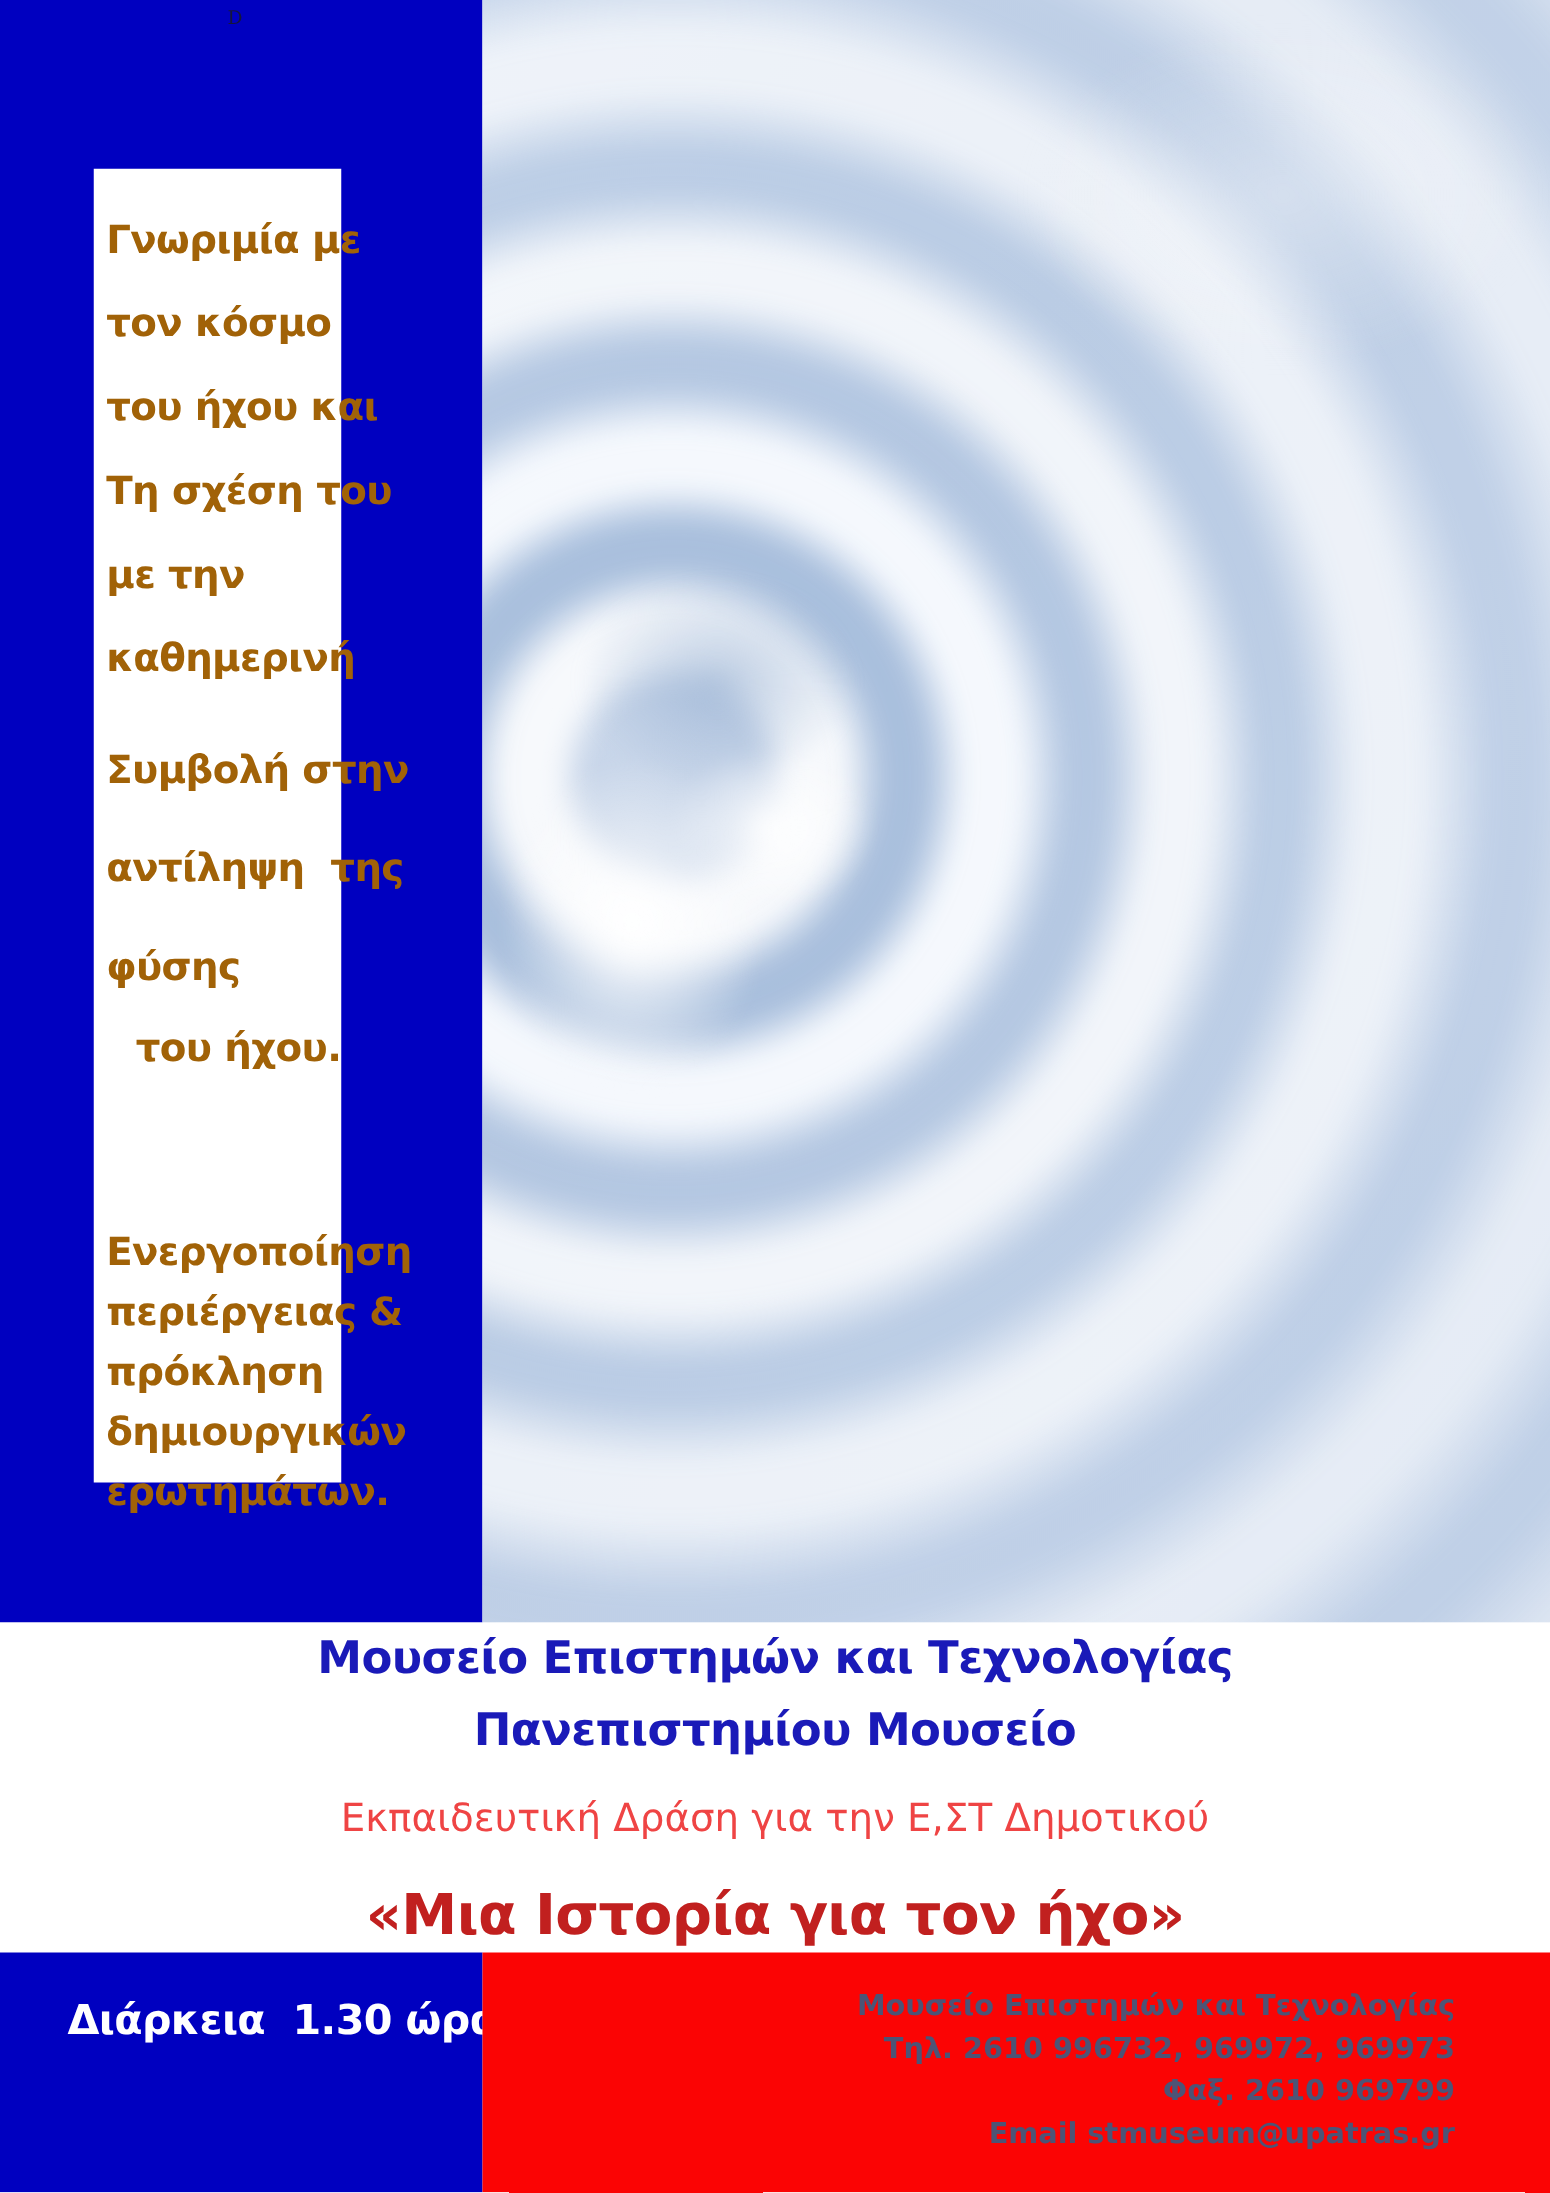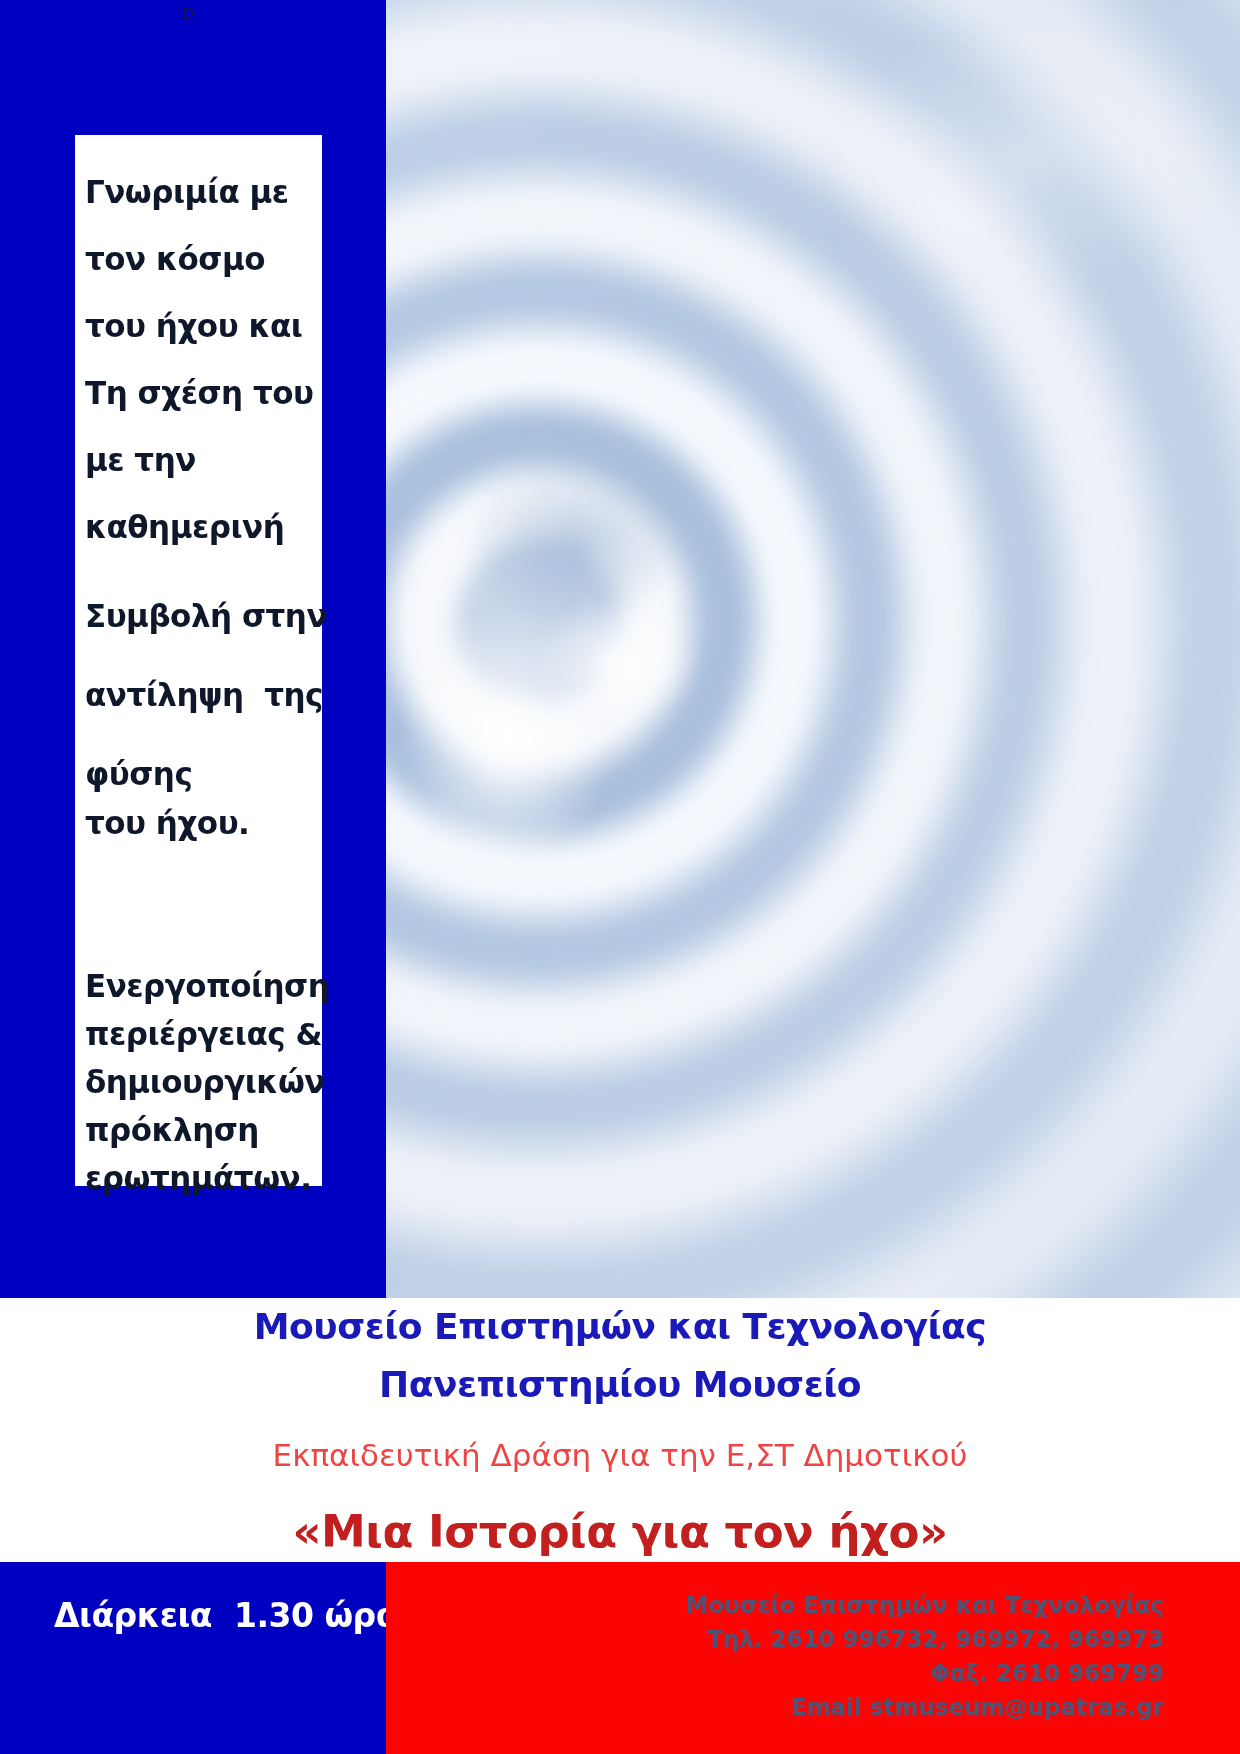--- a/index.html
+++ b/index.html
@@ -4,26 +4,26 @@
 <style>
   * { margin:0; padding:0; box-sizing:border-box; }
   body { background:#ffffff; font-family:"DejaVu Sans", sans-serif; }
   .poster{ position:relative; width:1240px; height:1754px; background:#ffffff; overflow:hidden; }
 
   
   .sidebar{ position:absolute; left:0; top:0; width:386px; height:1298px; background:#0000C0; }
   .stray{ position:absolute; left:182px; top:5px; font-size:15px; color:#16163a; font-family:"DejaVu Serif", serif; }
 
   
-  .whitebox{ position:absolute; left:75px; top:135px; width:247px; height:1051px; background:#ffffff; padding:24px 0 0 10px; color:#0f172a; font-weight:bold; font-size:31px; letter-spacing:-0.5px; }
+  .whitebox{ position:absolute; left:75px; top:135px; width:198px; height:1051px; background:#ffffff; padding:24px 0 0 10px; color:#a16207; font-weight:bold; font-size:31px; letter-spacing:-0.5px; }
   .ln{ white-space:pre; display:block; }
   .p1 .ln{ line-height:67px; }
   .p2{ margin-top:2px; }
   .p2 .ln{ line-height:47px;margin-top:32px; }
-  .p2 .ln.gap{ margin-top:2px; }
+  .p2 .ln.gap{ margin-top:18px;text-align:right; }
   .p3{ margin-top:115px; }
   .p3 .ln{ line-height:48px; }
 
   
   .ripple{ position:absolute; left:386px; top:0; width:854px; height:1298px; overflow:hidden;
     background:linear-gradient(125deg,#cfdcee 0%,#c7d5e9 35%,#ccd9ec 70%,#c3d2e8 100%); }
   .ripple .rings{ position:absolute; inset:-30px; filter:blur(9px);
     background:radial-gradient(circle at 20% 48%,
       rgba(255,255,255,0) 0 70px,
       rgba(255,255,255,.85) 95px 135px,
@@ -79,22 +79,22 @@
       </div>
       <div class="p2">
         <span class="ln">Συμβολή στην</span>
         <span class="ln">αντίληψη  της</span>
         <span class="ln">φύσης</span>
         <span class="ln gap">του ήχου.</span>
       </div>
       <div class="p3">
         <span class="ln">Ενεργοποίηση</span>
         <span class="ln">περιέργειας &amp;</span>
+        <span class="ln">πρόκληση</span>
         <span class="ln">δημιουργικών</span>
-        <span class="ln">πρόκληση</span>
         <span class="ln">ερωτημάτων.</span>
       </div>
     </div>
   </div>
 
   <div class="ripple">
     <div class="rings"></div>
     <div class="spots"></div>
   </div>
 

